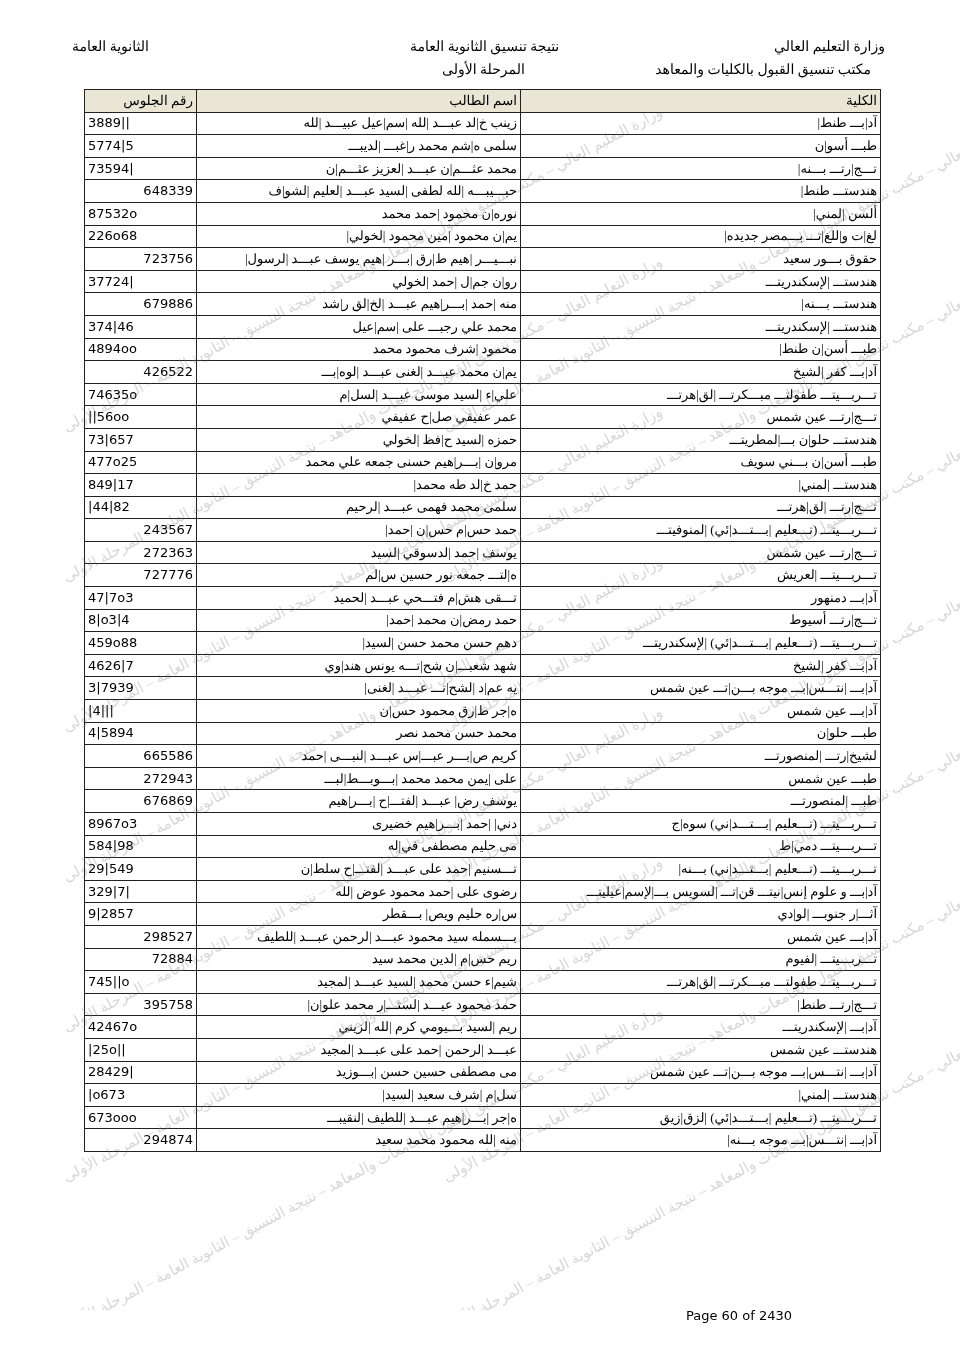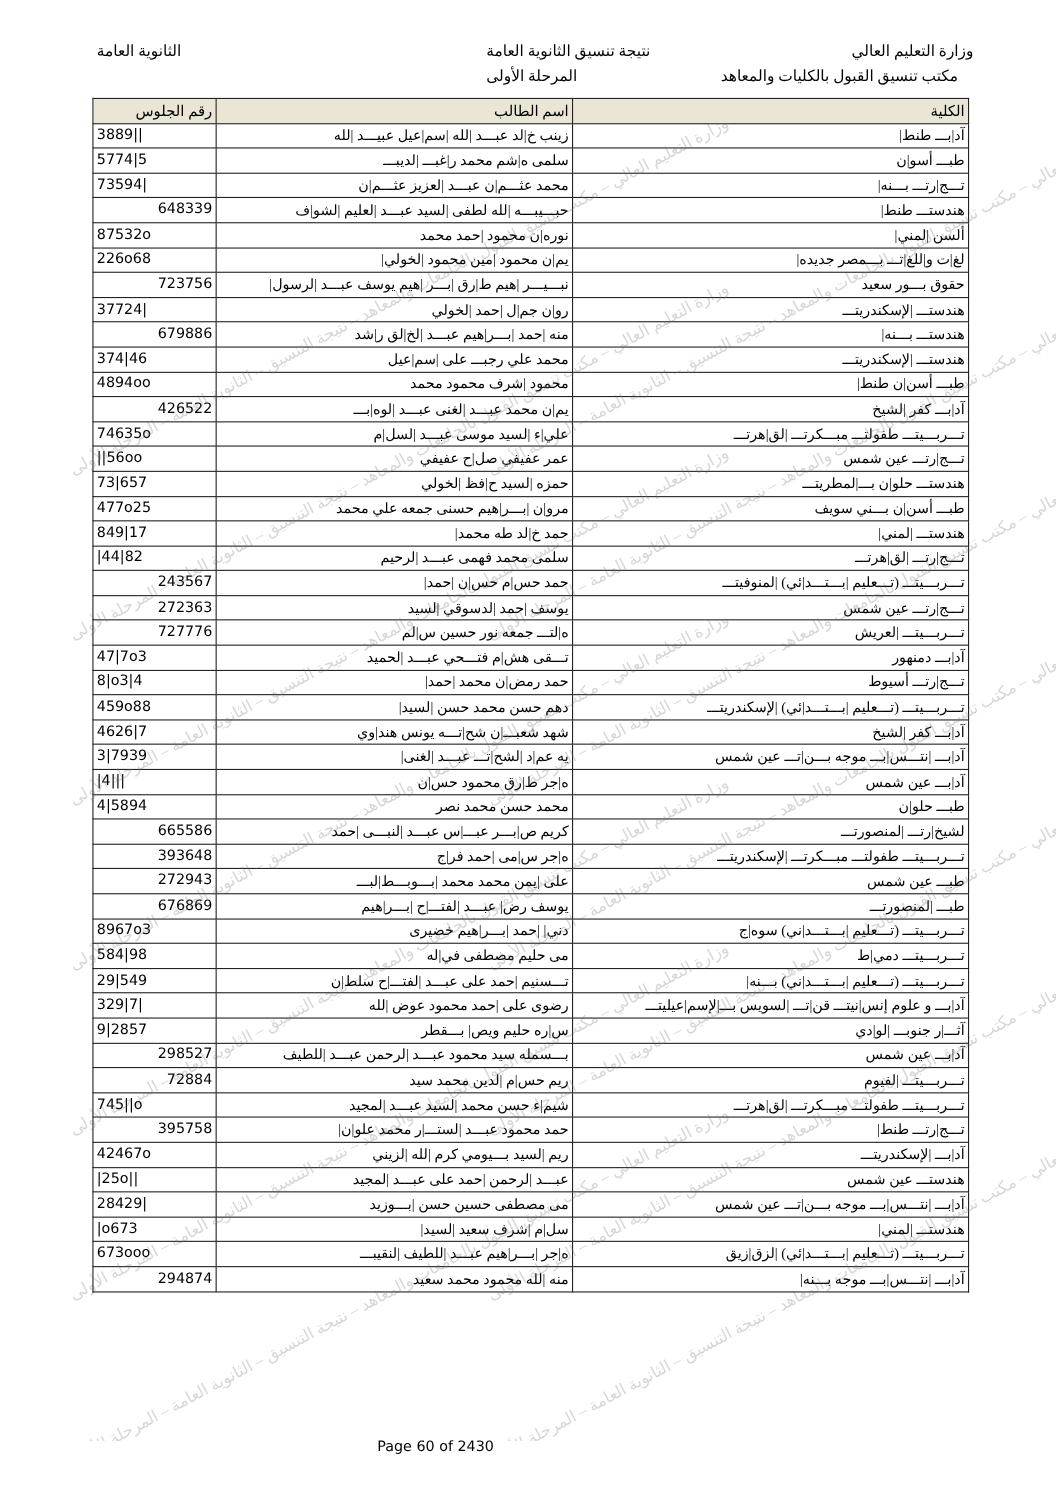--- a/index.html
+++ b/index.html
@@ -1,33 +1,33 @@
 <!DOCTYPE html>
 <html><head>
 <meta charset="utf-8">
 <style>
   html, body { margin:0; padding:0; background:#ffffff; }
   body { width:967px; height:1368px; position:relative; overflow:hidden; font-family:"DejaVu Sans", sans-serif; color:#000; }
   .hdr { position:absolute; font-family:"Liberation Serif", serif; font-size:14px; direction:rtl; white-space:nowrap; }
   #hdr-right-1 { right:82px; top:38px; }
   #hdr-right-2 { right:96px; top:61px; }
-  #hdr-center-1 { left:410px; top:38px;margin-left:32px; }
+  #hdr-center-1 { left:410px; top:38px; }
   #hdr-center-2 { left:442px; top:61px; }
-  #hdr-left-1 { left:88px; top:38px; }
+  #hdr-left-1 { left:72px; top:38px; }
   table.results { position:absolute; left:84px; top:89px; width:796px; border-collapse:collapse; table-layout:fixed; }
   table.results td, table.results th { border:1.5px solid #222; height:21.6px; padding:0 3px; font-size:13px; line-height:20px; white-space:nowrap; overflow:hidden; font-weight:normal; }
   table.results th { background:#eae6d6; font-family:"Liberation Serif", serif; font-size:13.5px; direction:rtl; text-align:right; }
   td.seat { font-family:"DejaVu Sans", sans-serif; font-size:13px; direction:ltr; }
   td.seat.l { text-align:left;margin-left:15px; }
   td.seat.r { text-align:right; }
   td.name, td.college { font-family:"Liberation Serif", serif; font-size:13.5px; direction:rtl; text-align:right; }
   col.c-seat { width:112px; }
   col.c-name { width:324px; }
   col.c-college { width:360px; }
-  .footer { position:absolute; left:0; width:792px; top:1308px; text-align:center; font-family:"DejaVu Sans", sans-serif; font-size:13px; }
+  .footer { position:absolute; left:0; width:792px; top:1308px; text-align:right; font-family:"DejaVu Sans", sans-serif; font-size:13px; }
   .watermark { position:absolute; left:60px; top:60px; width:900px; height:1250px; pointer-events:none; overflow:hidden; }
   .wm-line { position:absolute; font-family:"Liberation Serif", serif; font-size:15px; color:rgba(110,110,110,0.28); white-space:nowrap; transform:rotate(-28deg); transform-origin:left top; direction:rtl; }
 </style>
 </head>
 <body>
 
 <div class="hdr" id="hdr-right-1">وزارة التعليم العالي</div>
 <div class="hdr" id="hdr-right-2">مكتب تنسيق القبول بالكليات والمعاهد</div>
 <div class="hdr" id="hdr-center-1">نتيجة تنسيق الثانوية العامة</div>
 <div class="hdr" id="hdr-center-2">المرحلة الأولى</div>
@@ -184,25 +184,20 @@
       </tr>
       <tr>
         <td class="seat l">4|5894</td>
         <td class="name">محمد حسن محمد نصر</td>
         <td class="college">طبـــ حلو|ن</td>
       </tr>
       <tr>
         <td class="seat r">665586</td>
         <td class="name">كريم ص|بـــر عبـــ|س عبـــد |لنبـــى |حمد</td>
         <td class="college">لشيخ|رتـــ |لمنصورتـــ</td>
-      </tr>
-      <tr>
-        <td class="seat r">393648</td>
-        <td class="name">ه|جر س|مى |حمد فر|ج</td>
-        <td class="college">تـــربـــيتـــ طفولتـــ مبـــكرتـــ |لإسكندريتـــ</td>
       </tr>
       <tr>
         <td class="seat r">272943</td>
         <td class="name">على |يمن محمد محمد |بـــوبـــط|لبـــ</td>
         <td class="college">طبـــ عين شمس</td>
       </tr>
       <tr>
         <td class="seat r">676869</td>
         <td class="name">يوسف رض| عبـــد |لفتـــ|ح |بـــر|هيم</td>
         <td class="college">طبـــ |لمنصورتـــ</td>

